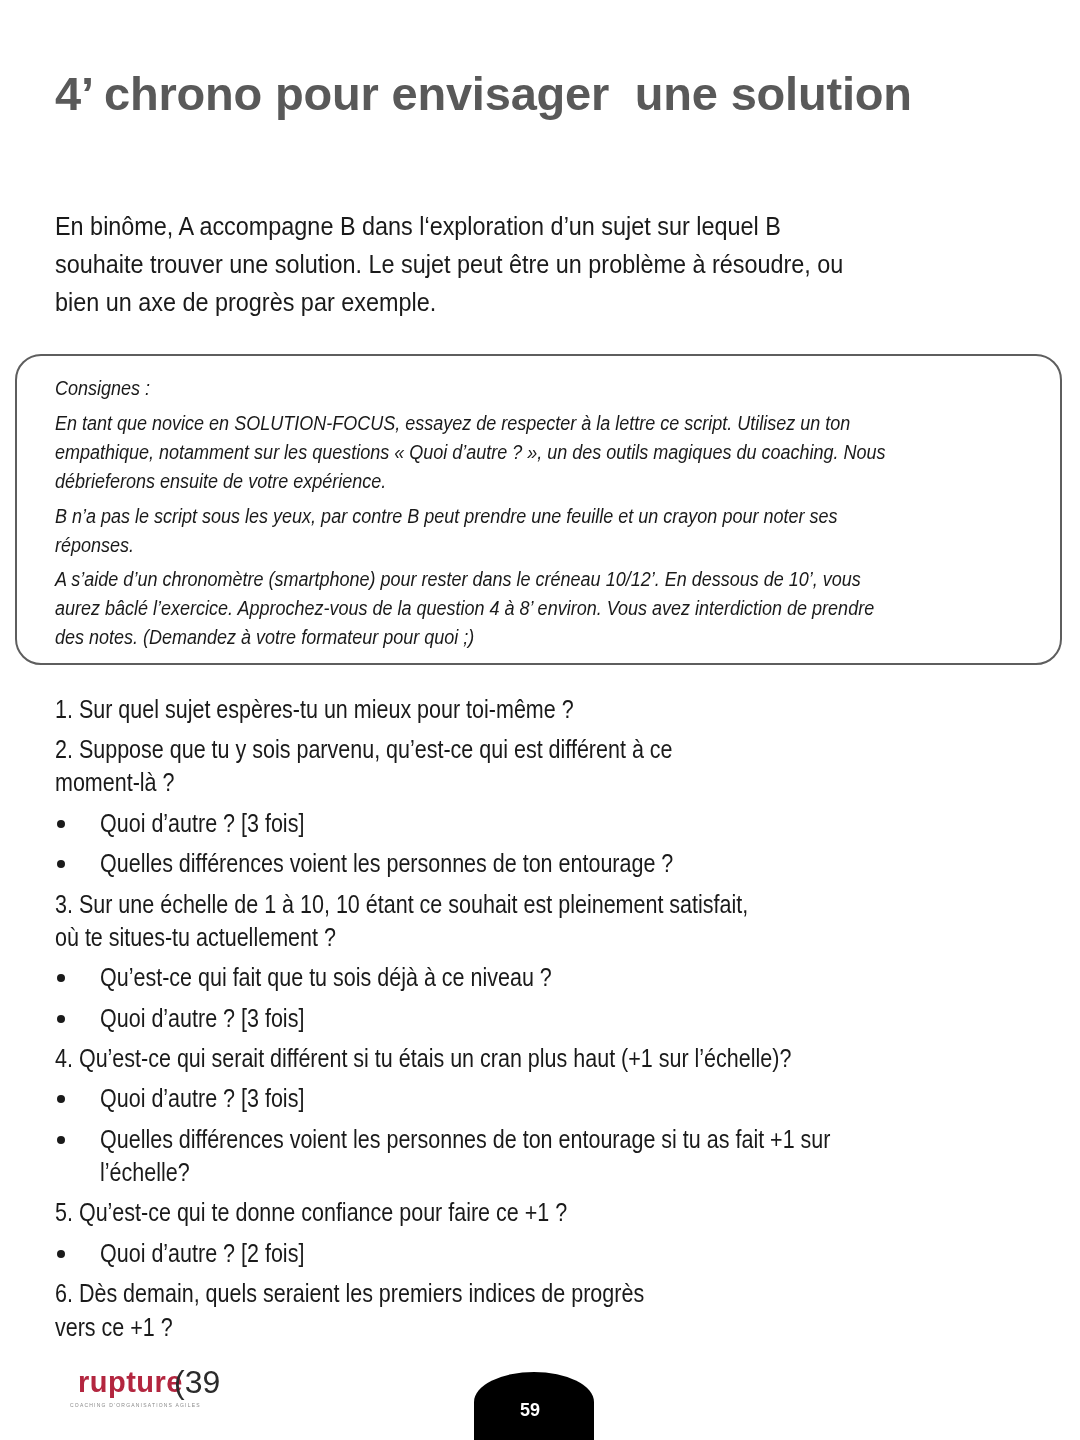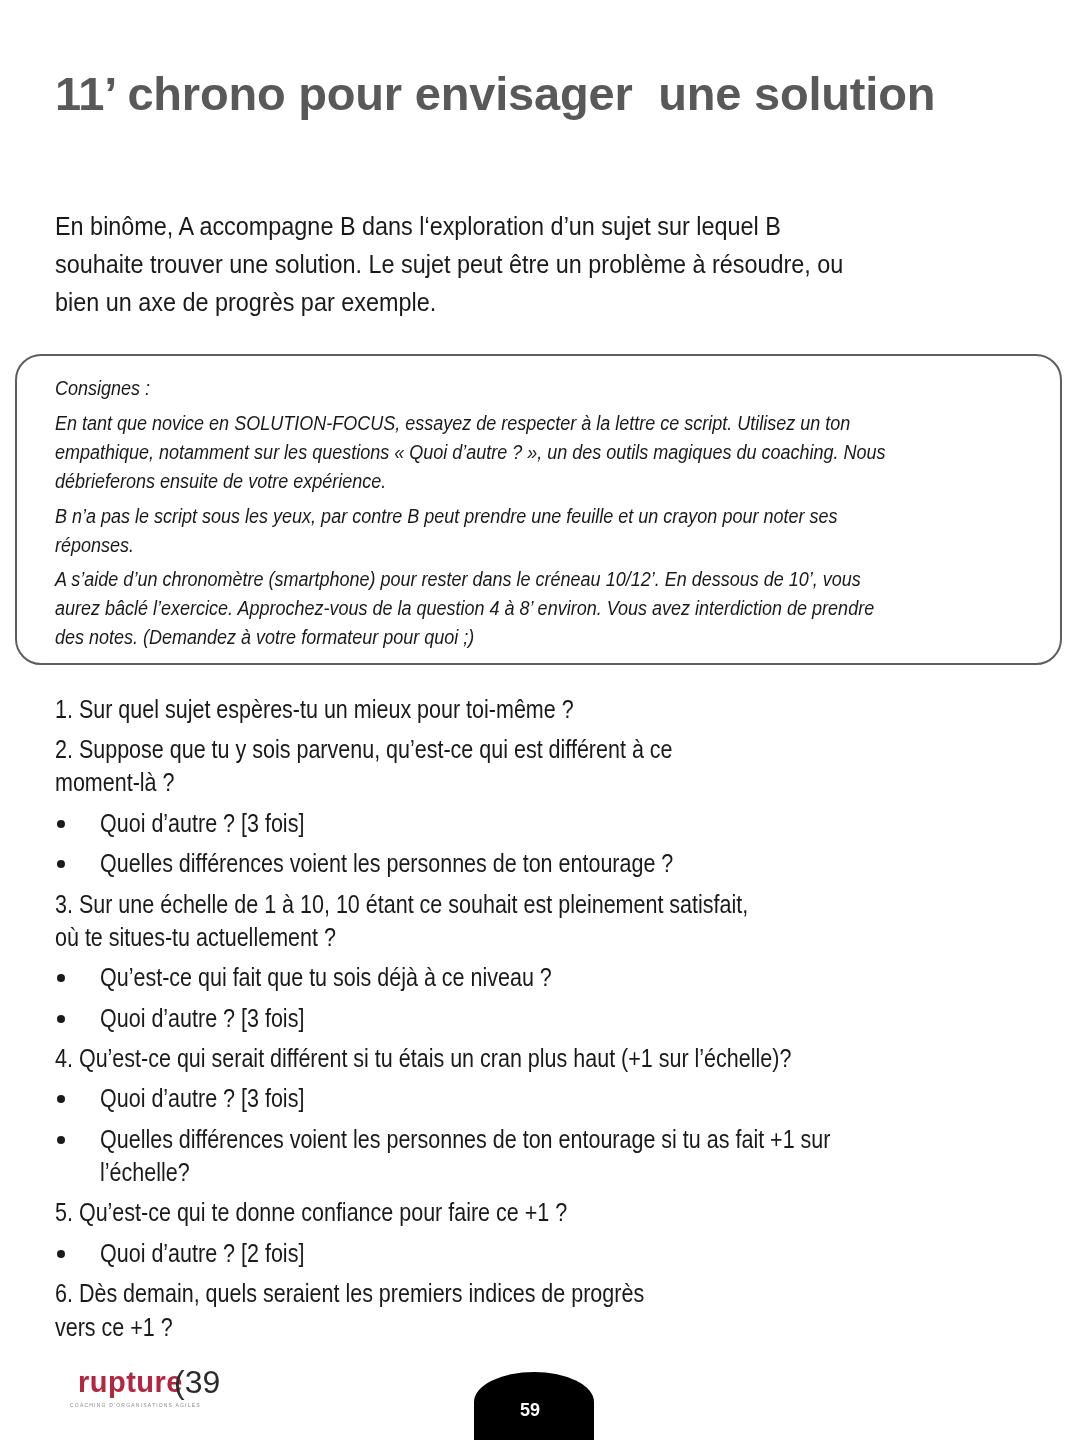--- a/index.html
+++ b/index.html
@@ -116,21 +116,21 @@
       text-align: center;
       font-weight: bold;
       font-size: 18px;
       color: #ffffff;
       margin-left: 8px;
     }
   </style>
 </head>
 <body>
 
-<h1 class="title">11’ chrono pour envisager  une solution</h1>
+<h1 class="title">4’ chrono pour envisager  une solution</h1>
 
 <div class="intro">
   <div class="line" style="top:211px">En binôme, A accompagne B dans l‘exploration d’un sujet sur lequel B</div>
   <div class="line" style="top:249px">souhaite trouver une solution. Le sujet peut être un problème à résoudre, ou</div>
   <div class="line" style="top:287px">bien un axe de progrès par exemple.</div>
 </div>
 
 <div class="box"></div>
 
 <div class="instr">

